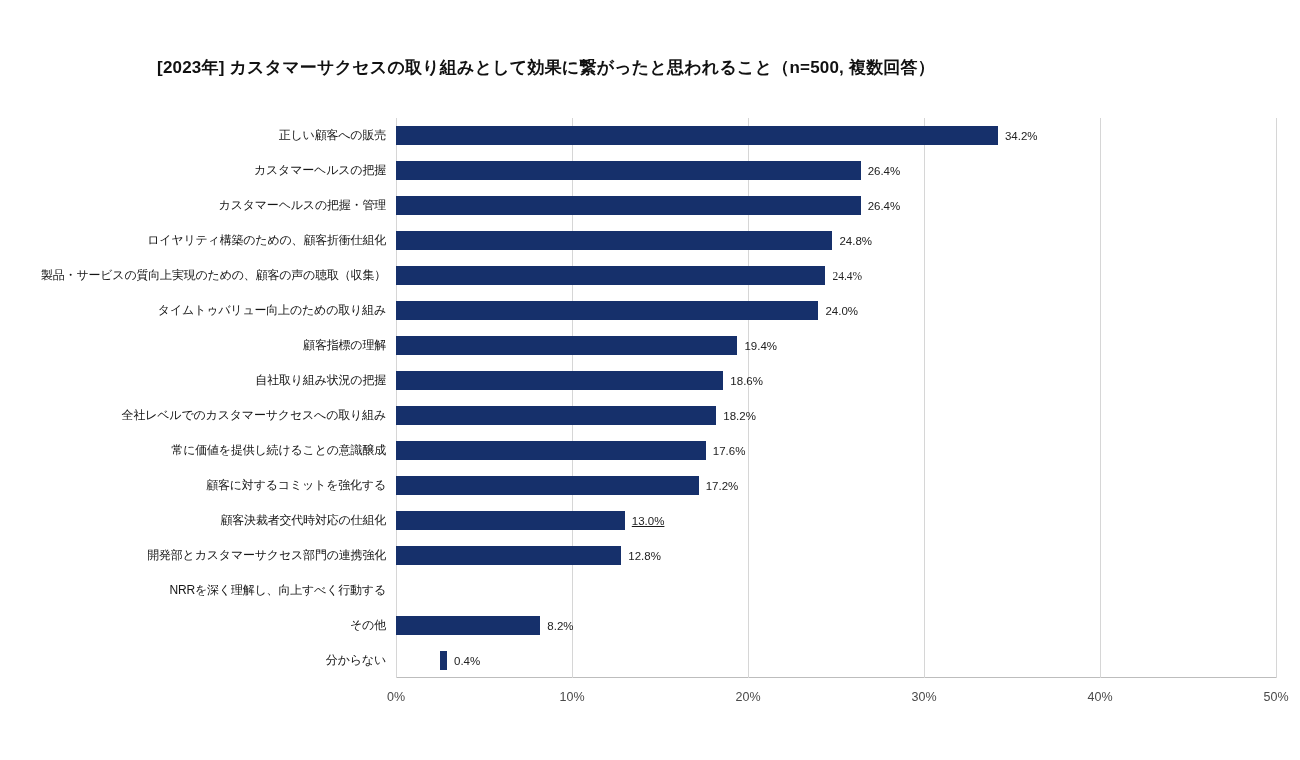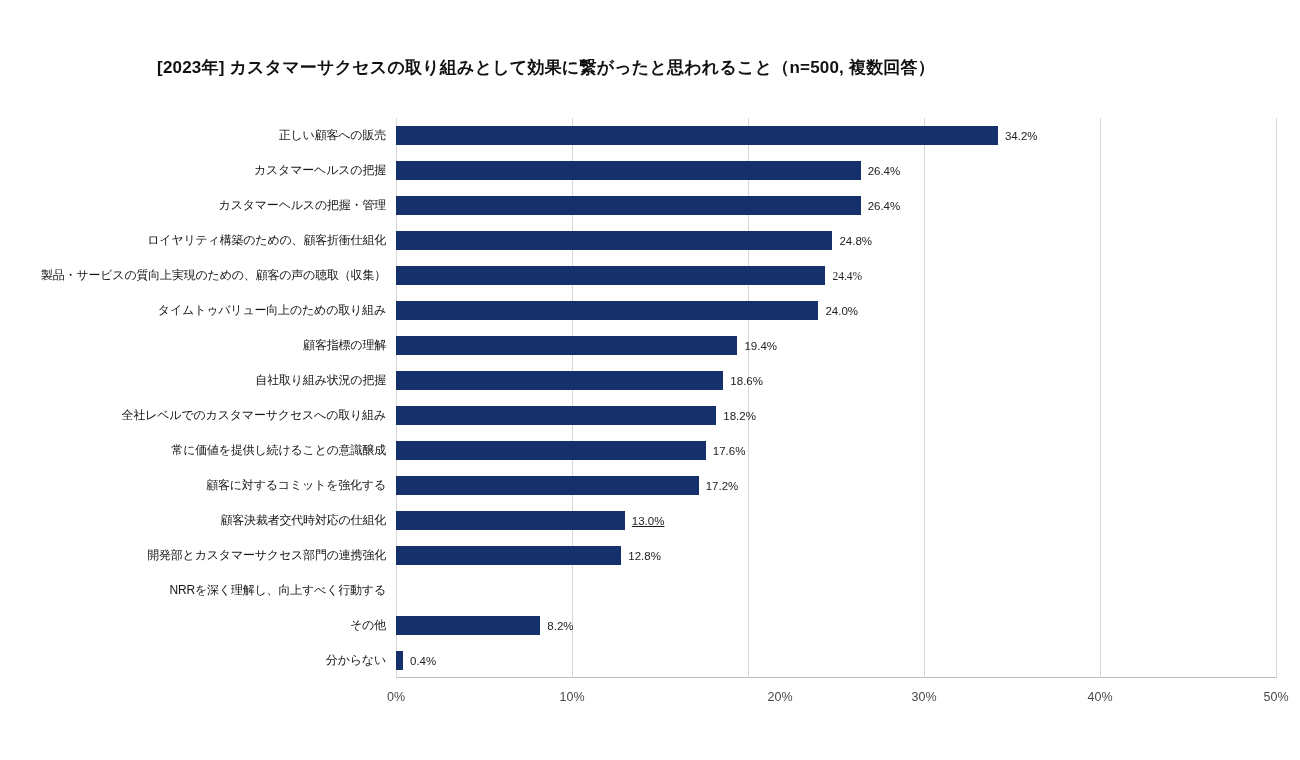--- a/index.html
+++ b/index.html
@@ -159,21 +159,21 @@
         <span class="cat-label">分からない</span>
       </div>
     </div>
   <div class="plot">
     <div class="axis-bottom"></div>
   <div class="gridline" style="left: 0px;"></div>
       <div class="xtick" style="left: 0px;">0%</div>
       <div class="gridline" style="left: 176px;"></div>
       <div class="xtick" style="left: 176px;">10%</div>
       <div class="gridline" style="left: 352px;"></div>
-      <div class="xtick" style="left: 352px; margin-left: 32px;">20%</div>
+      <div class="xtick" style="left: 352px;">20%</div>
       <div class="gridline" style="left: 528px;"></div>
       <div class="xtick" style="left: 528px;">30%</div>
       <div class="gridline" style="left: 704px;"></div>
       <div class="xtick" style="left: 704px; margin-top: 47px;">40%</div>
       <div class="gridline" style="left: 880px;"></div>
       <div class="xtick" style="left: 880px;">50%</div>
       <div class="row" style="top: 0.5px;">
         <div class="bar" style="width: 601.92px; background: rgb(22, 48, 107);"></div>
         <div class="bar-value">34.2%</div>
       </div>
@@ -222,19 +222,19 @@
         <div class="bar-value">13.0%</div>
       </div>
       <div class="row" style="top: 420.5px;">
         <div class="bar" style="width: 225.28px; background: rgb(22, 48, 107);"></div>
         <div class="bar-value">12.8%</div>
       </div>
       <div class="row" style="top: 490.5px;">
         <div class="bar" style="width: 144.32px; background: rgb(22, 48, 107);"></div>
         <div class="bar-value">8.2%</div>
       </div>
-      <div class="row" style="top: 525.5px;">
+      <div class="row" style="top: 525.5px; margin-left: 44px;">
         <div class="bar" style="width: 7.04px; background: rgb(22, 48, 107);"></div>
         <div class="bar-value">0.4%</div>
       </div>
     </div>
 
 </div>
 
 </body></html>

